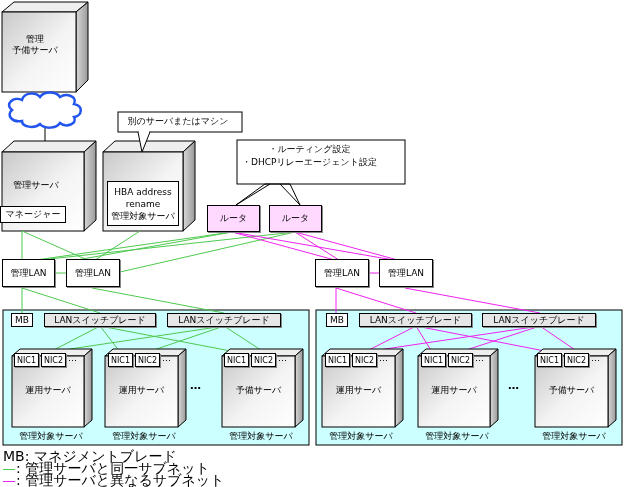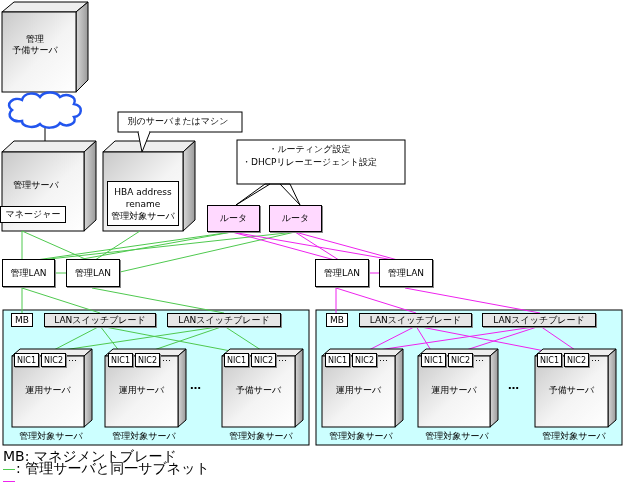--- a/index.html
+++ b/index.html
@@ -214,14 +214,14 @@
 <div class="box shadow" style="left:564px;top:353px;width:25px;height:14px;font-size:8px;">NIC2</div>
 <div class="lbl" style="left:591px;top:353px;">…</div>
 <div class="lbl" style="left:535px;top:385px;width:73px;">予備サーバ</div>
 <div class="lbl" style="left:529px;top:431px;width:90px;">管理対象サーバ</div>
 
 <div class="legend" style="top:450px;">MB: マネジメントブレード</div>
 <div class="legend" style="top:462px;">
   <span class="sw" style="border-color:#4fc94f;"></span><span>: 管理サーバと同一サブネット</span>
 </div>
 <div class="legend" style="top:474px;">
-  <span class="sw" style="border-color:#ee22ee;"></span>
+  <span class="sw" style="border-color:#ee22ee;"></span><span>: 管理サーバと異なるサブネット</span>
 </div>
 
 </body></html>

